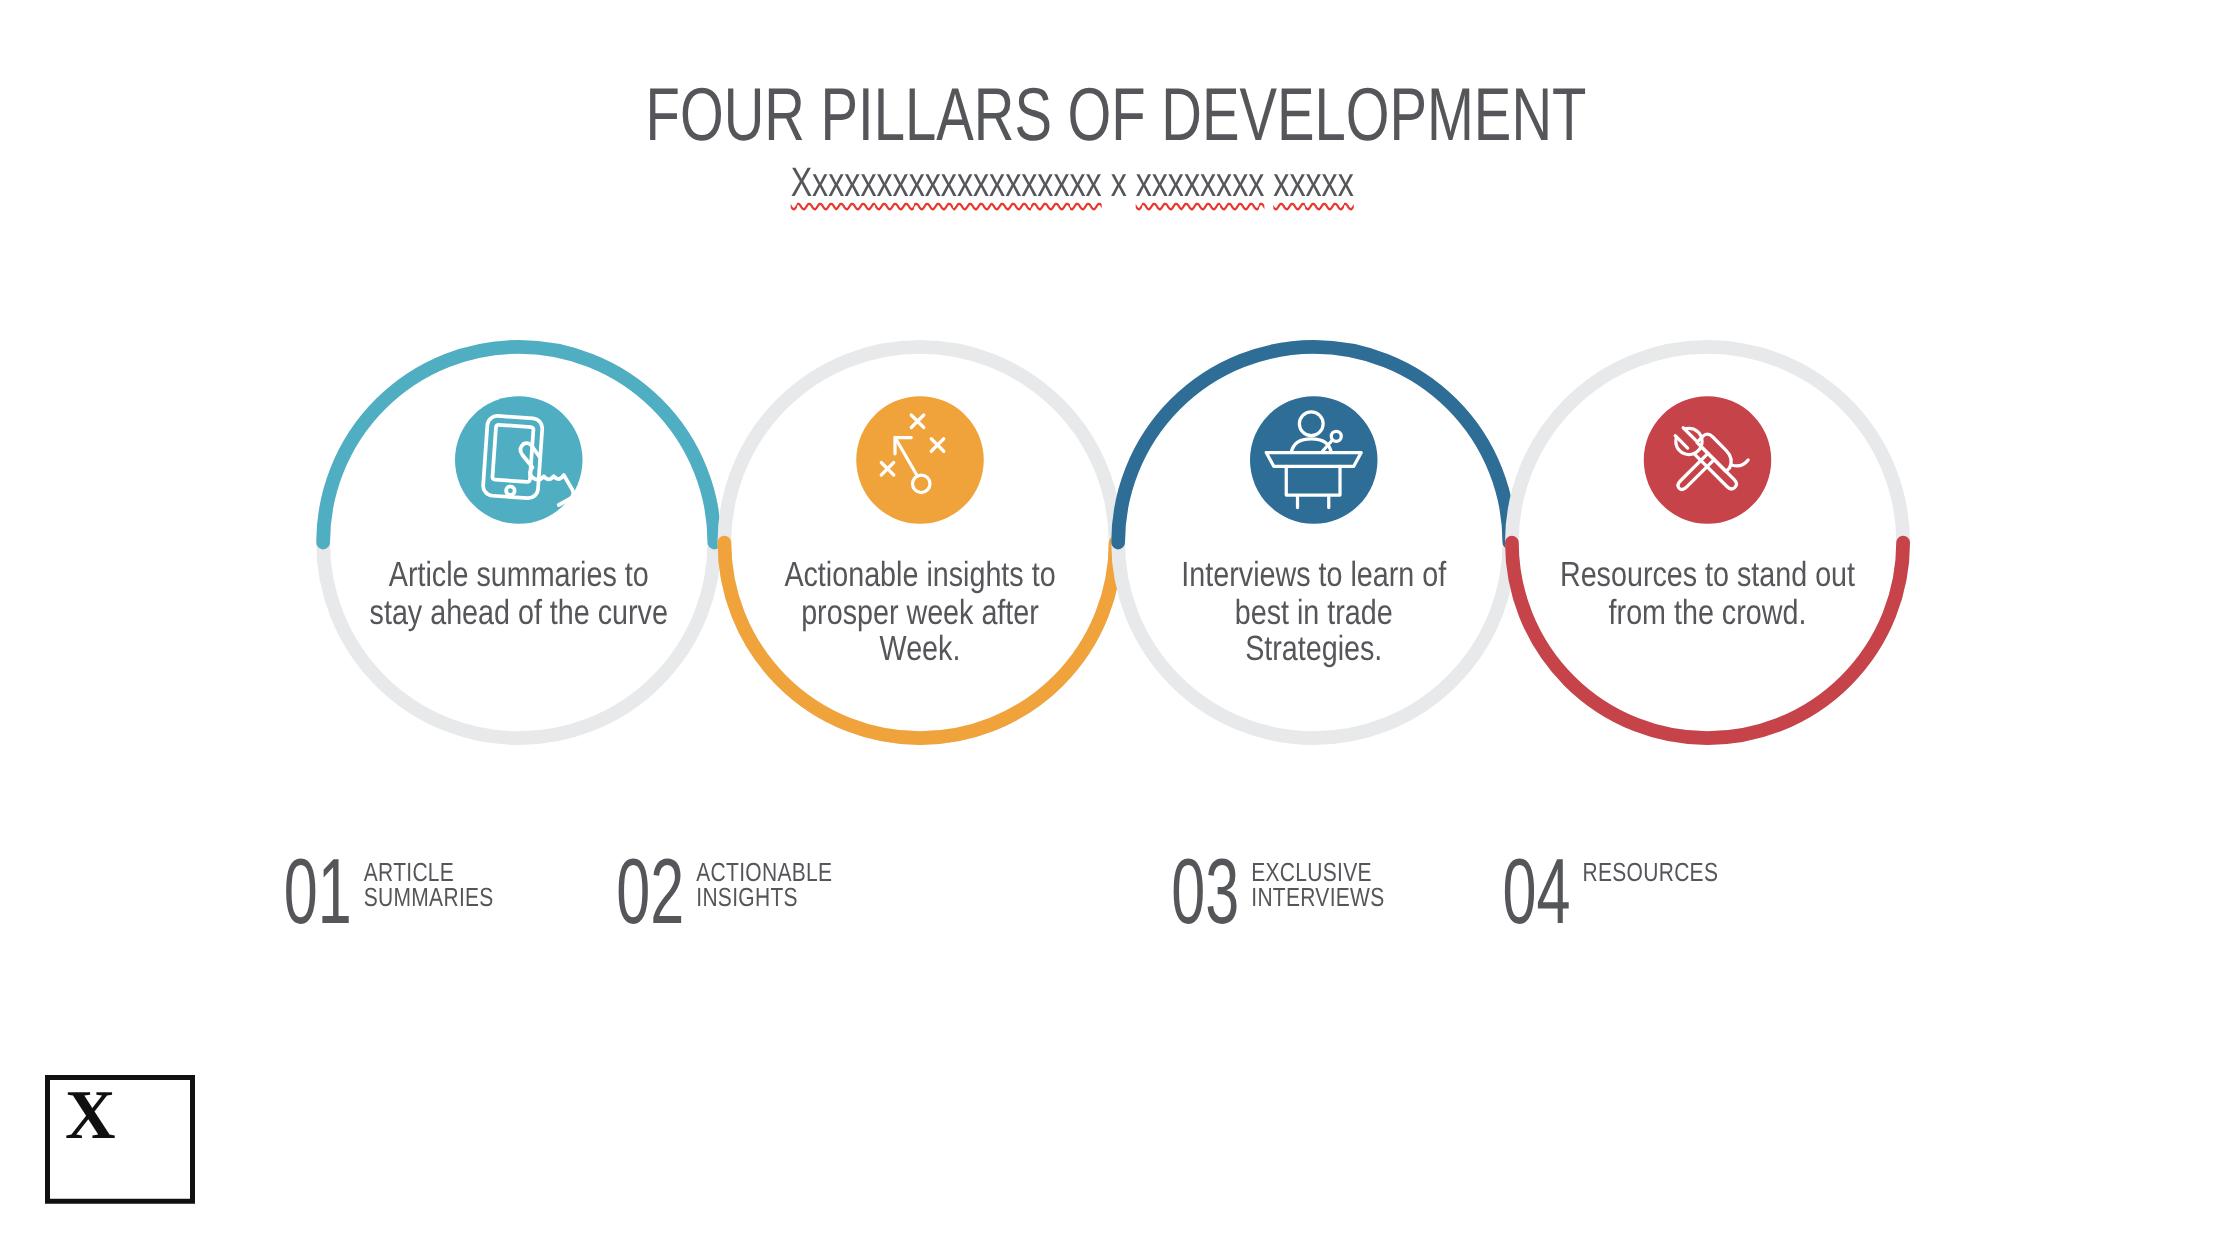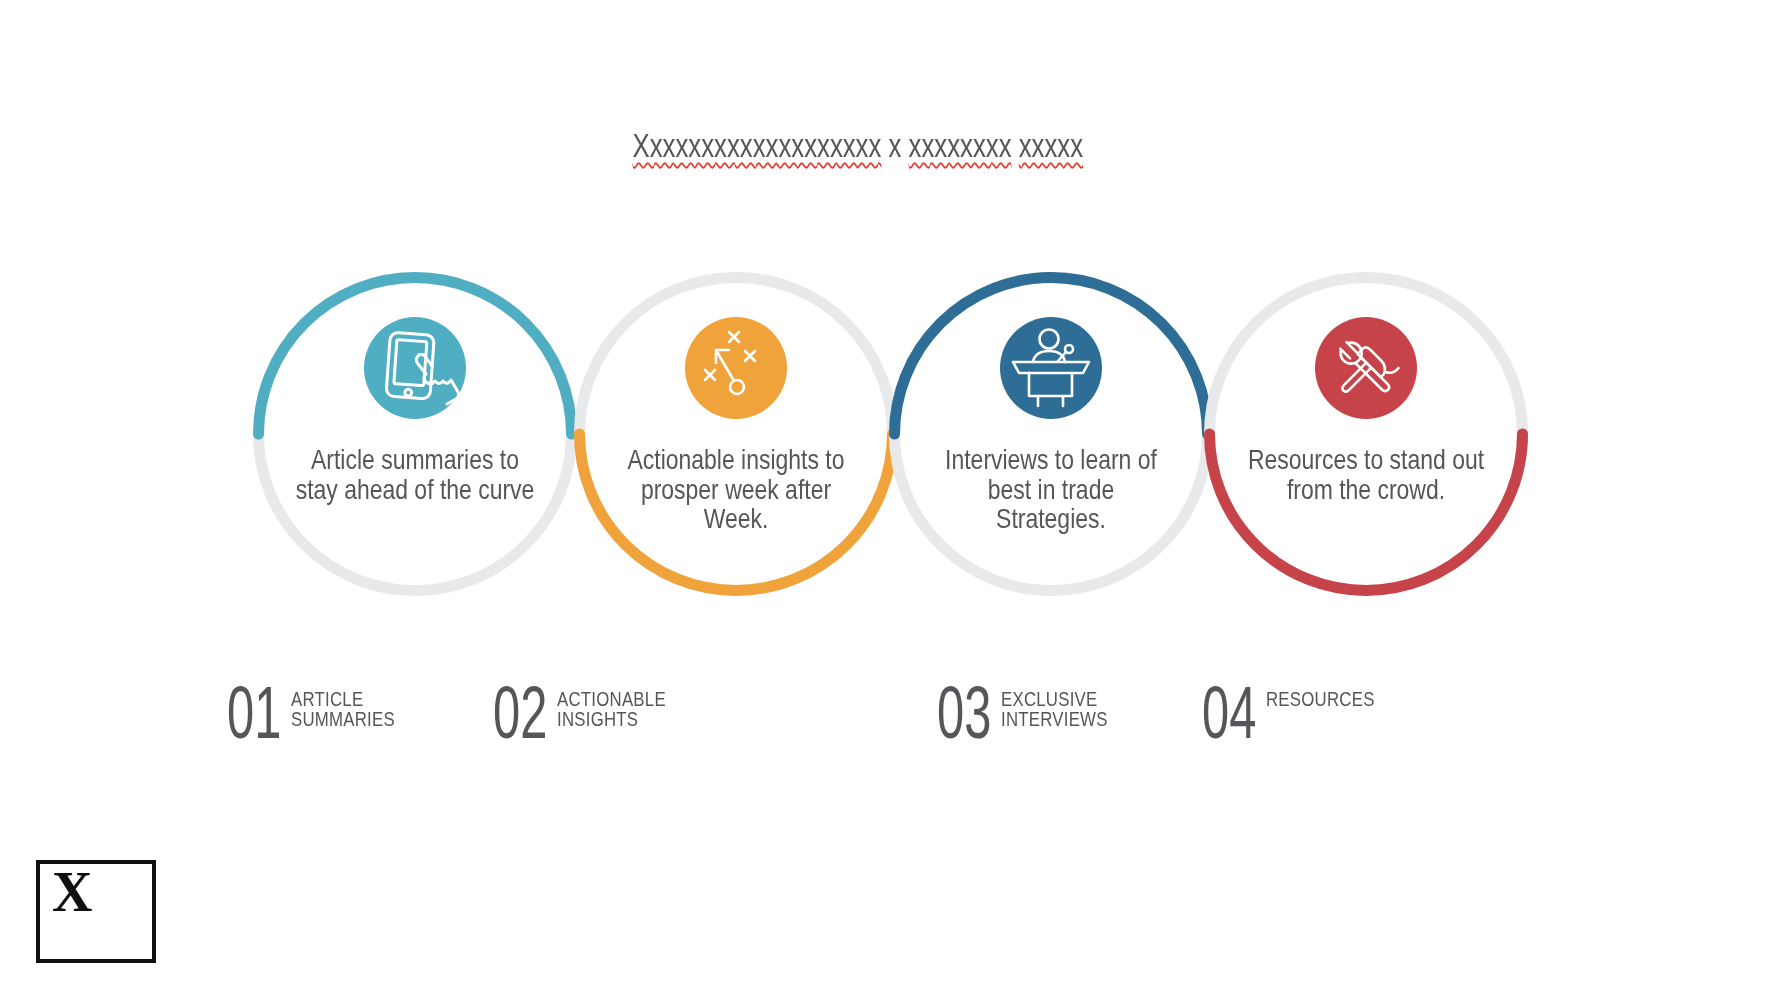--- a/index.html
+++ b/index.html
@@ -30,20 +30,23 @@
   .logo-box{position:absolute;left:36px;top:860px;width:112px;height:95px;
     border:4px solid #101010;background:#fff;box-sizing:content-box;}
   .logo-x{font-family:"Liberation Serif",serif;font-weight:bold;font-size:56px;
     line-height:48px;margin:4px 0 0 12px;color:#101010;}
 </style>
 </head>
 <body>
 
 <div class="slide">
 
+  <div class="title">
+    <span class="scale"><span>FOUR PILLARS OF DEVELOPMENT</span></span>
+  </div>
 
   <div class="subtitle">
     <span class="scale">
       <span class="sq" style="text-decoration-color: rgb(232, 55, 44);">Xxxxxxxxxxxxxxxxxxx</span>
       <span>x</span>
       <span class="sq" style="text-decoration-color: rgb(232, 55, 44);">xxxxxxxx</span>
       <span class="sq" style="text-decoration-color: rgb(232, 55, 44);">xxxxx</span>
     </span>
   </div>
 

